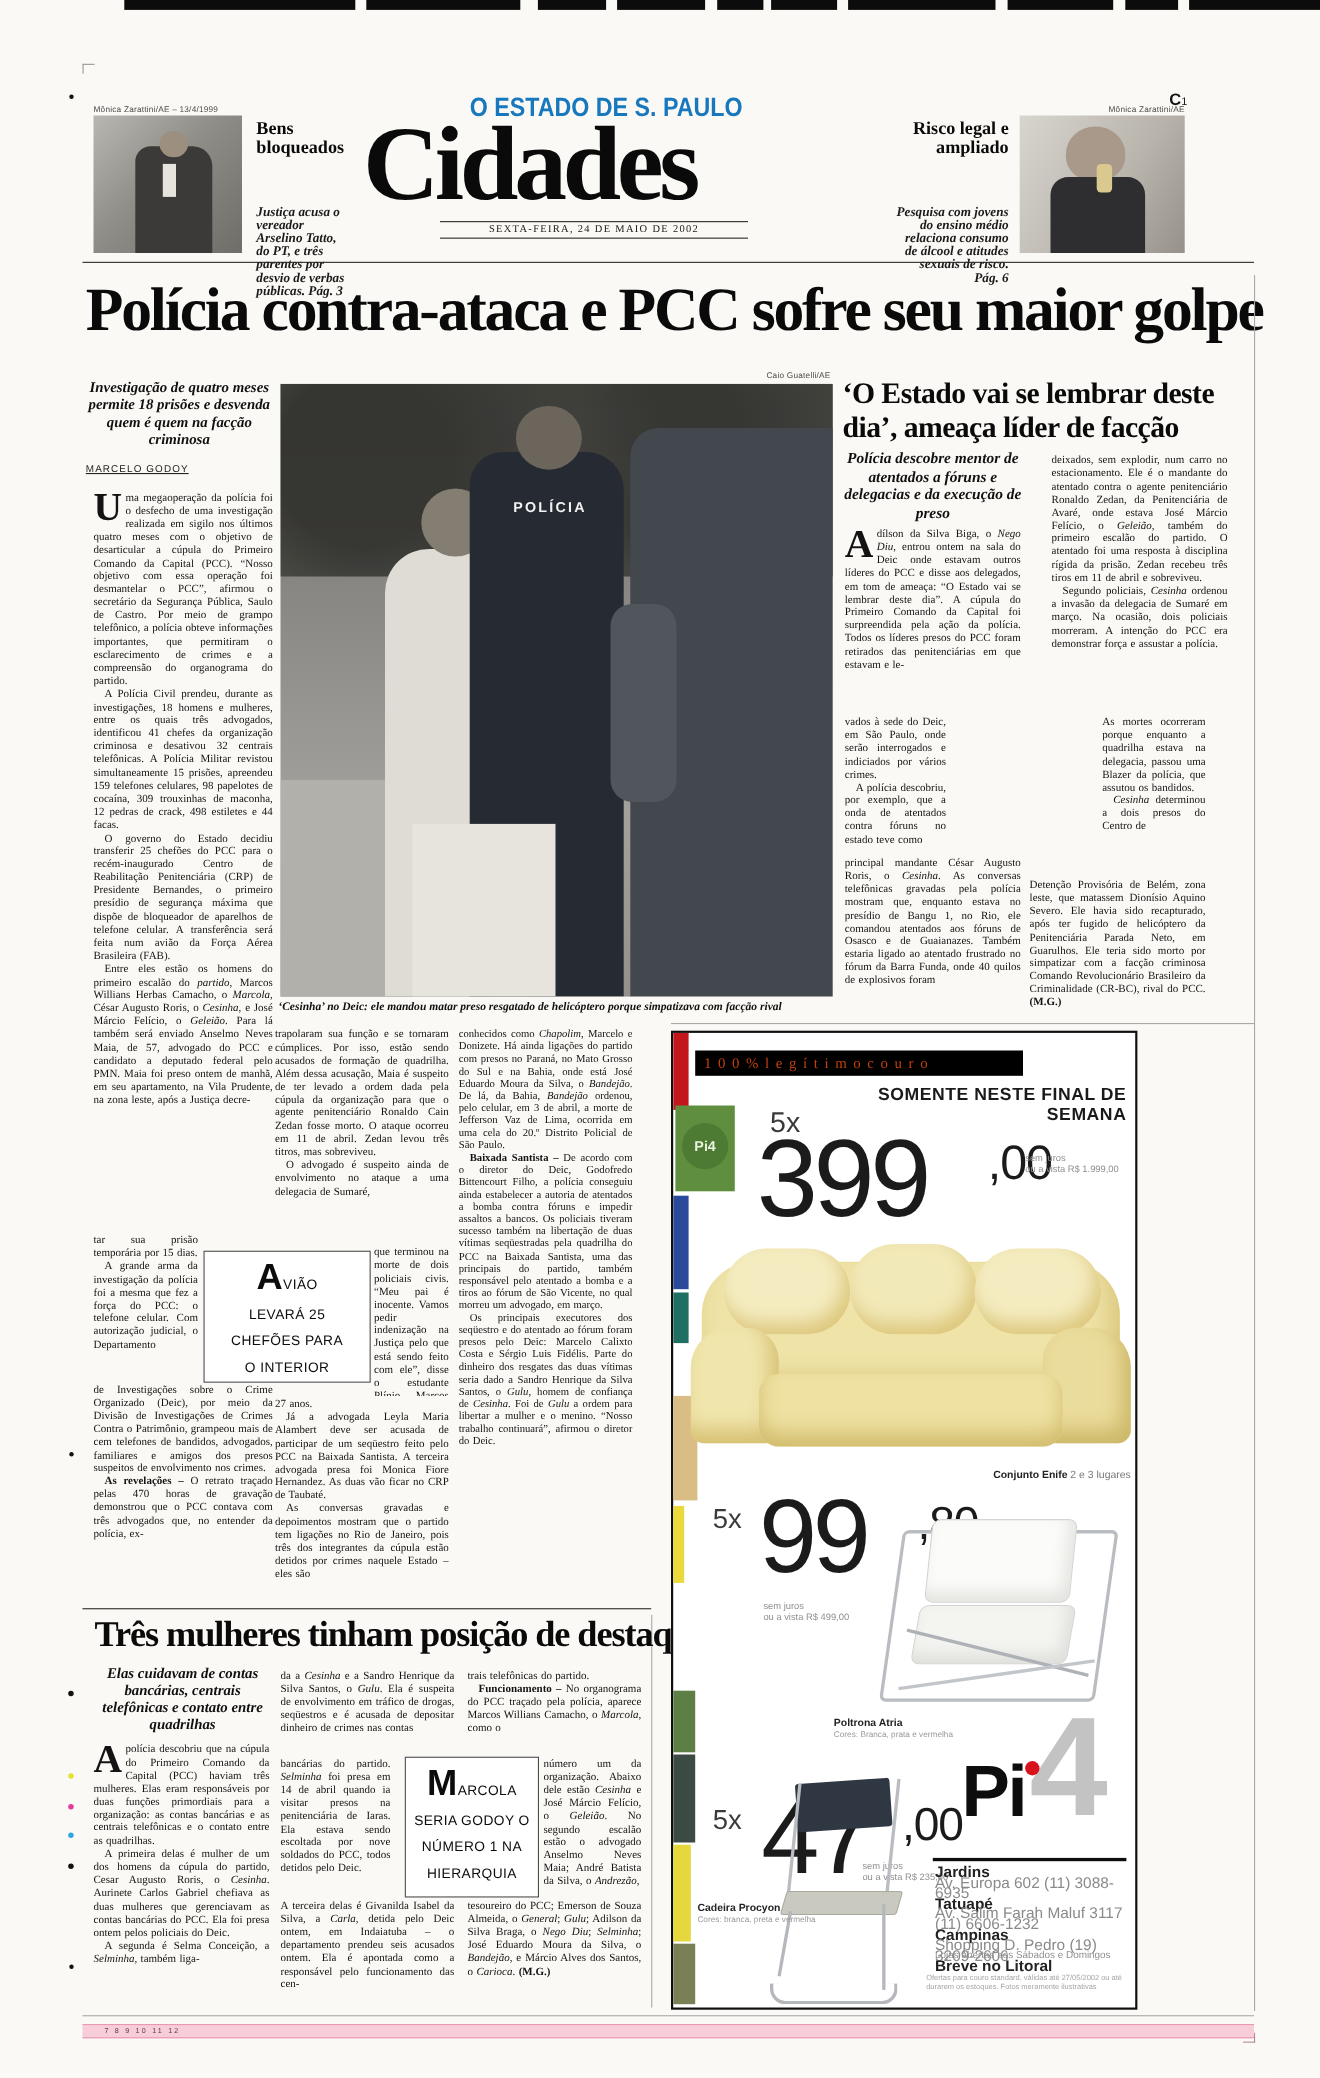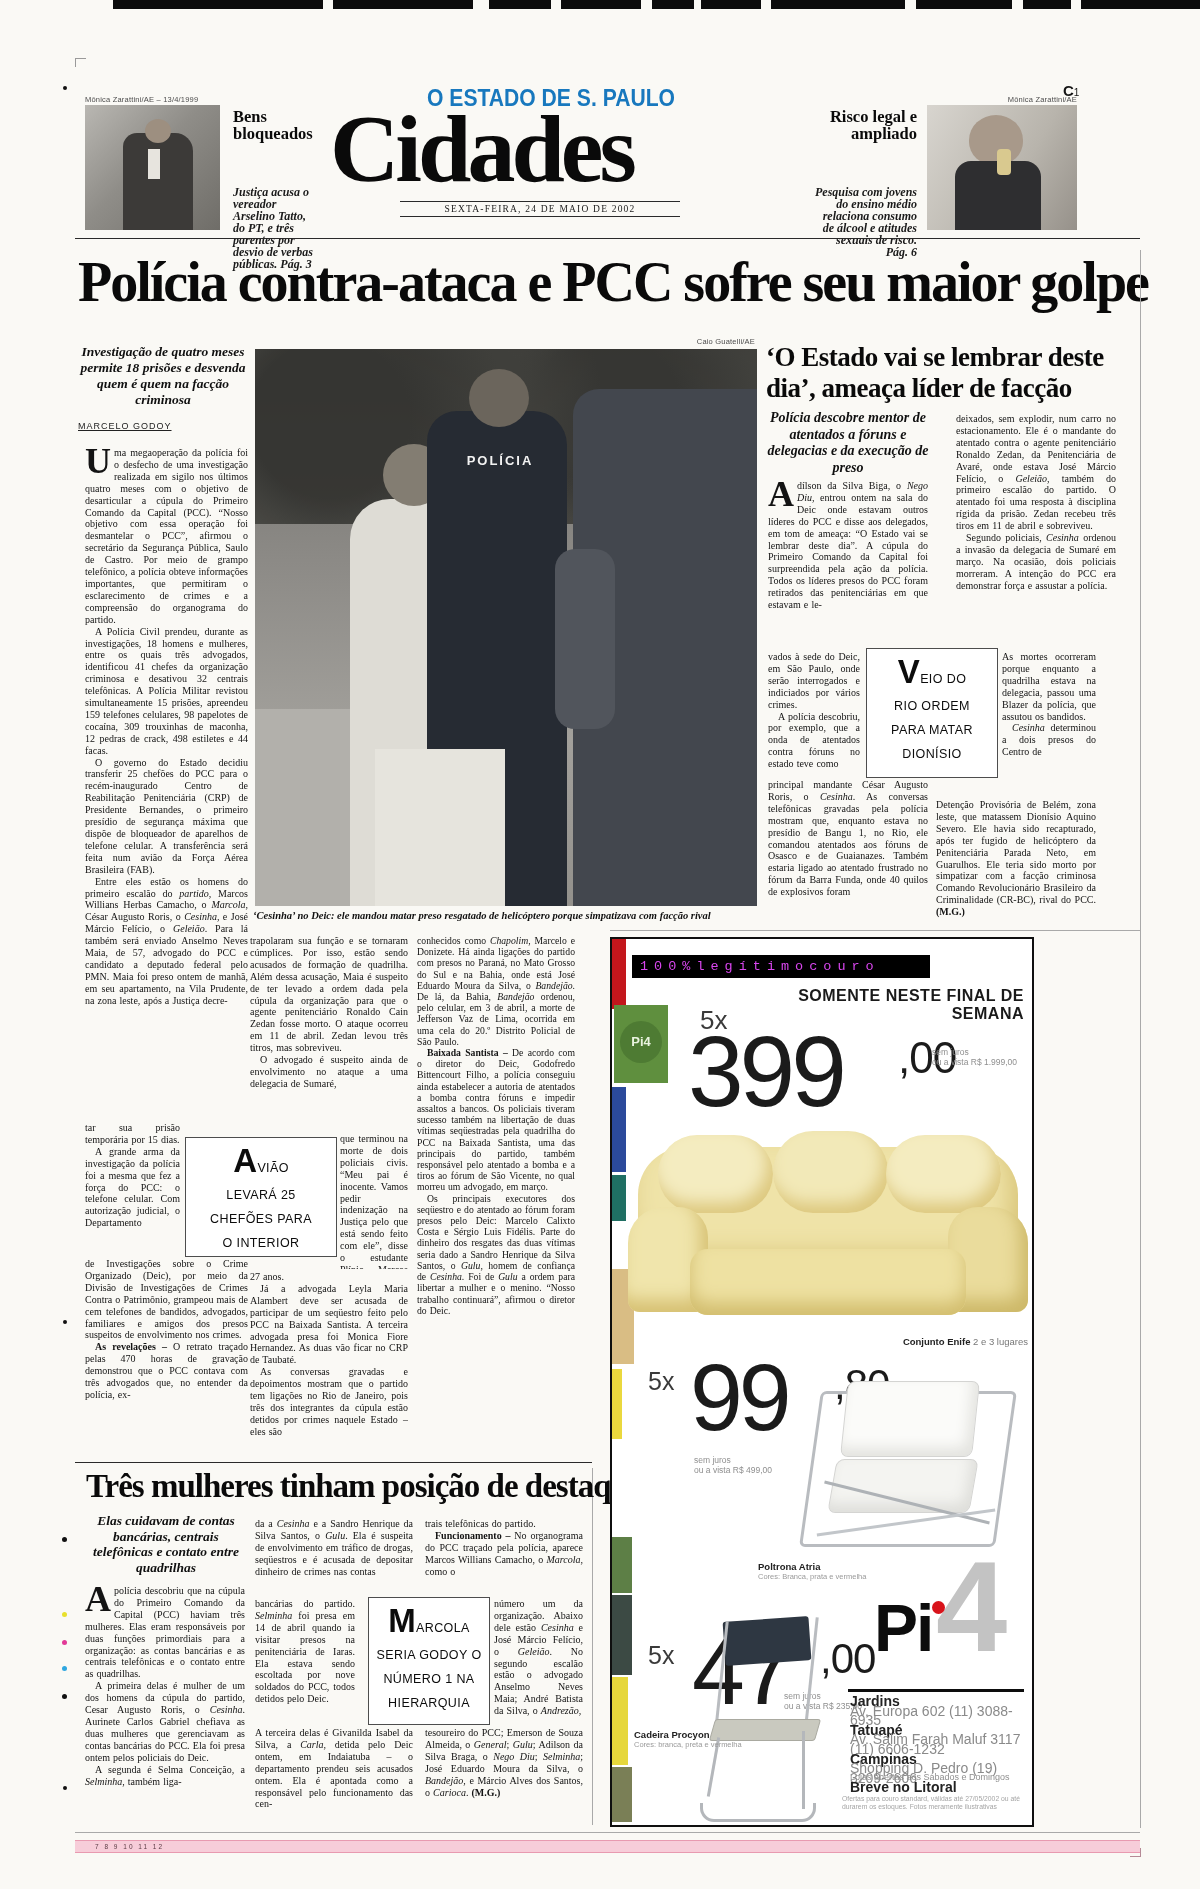--- a/index.html
+++ b/index.html
@@ -146,26 +146,20 @@
       <p class="para">deixados, sem explodir, num carro no estacionamento. Ele é o mandante do atentado contra o agente penitenciário Ronaldo Zedan, da Penitenciária de Avaré, onde estava José Márcio Felício, o <i>Geleião</i>, também do primeiro escalão do partido. O atentado foi uma resposta à disciplina rígida da prisão. Zedan recebeu três tiros em 11 de abril e sobreviveu.</p>
       <p class="para">Segundo policiais, <i>Cesinha</i> ordenou a invasão da delegacia de Sumaré em março. Na ocasião, dois policiais morreram. A intenção do PCC era demonstrar força e assustar a polícia.</p>
     </div>
   <div class="abs body-col" style="left:1002px;top:651px;width:94px;height:126px;">
       <p class="para">As mortes ocorreram porque enquanto a quadrilha estava na delegacia, passou uma Blazer da polícia, que assutou os bandidos.</p>
       <p class="para"><i>Cesinha</i> determinou a dois presos do Centro de</p>
     </div>
   <div class="abs body-col" style="left:936px;top:779px;width:160px;height:152px;margin-top:20px;">
       <p class="para">Detenção Provisória de Belém, zona leste, que matassem Dionísio Aquino Severo. Ele havia sido recapturado, após ter fugido de helicóptero da Penitenciária Parada Neto, em Guarulhos. Ele teria sido morto por simpatizar com a facção criminosa Comando Revolucionário Brasileiro da Criminalidade (CR-BC), rival do PCC. <b>(M.G.)</b></p>
     </div>
-  <div class="qbox" style="left:866px;top:648px;width:130px;height:120px;">
-      <div class="qline">VEIO DO</div>
-      <div class="qline">RIO ORDEM</div>
-      <div class="qline">PARA MATAR</div>
-      <div class="qline">DIONÍSIO</div>
-    </div>
 
   <div class="abs body-col" style="left:250px;top:935px;width:158px;height:196px;">
       <p class="para">trapolaram sua função e se tornaram cúmplices. Por isso, estão sendo acusados de formação de quadrilha. Além dessa acusação, Maia é suspeito de ter levado a ordem dada pela cúpula da organização para que o agente penitenciário Ronaldo Cain Zedan fosse morto. O ataque ocorreu em 11 de abril. Zedan levou três titros, mas sobreviveu.</p>
       <p class="para">O advogado é suspeito ainda de envolvimento no ataque a uma delegacia de Sumaré,</p>
     </div>
   <div class="abs body-col" style="left:340px;top:1133px;width:68px;height:136px;">
       <p class="para">que terminou na morte de dois policiais civis. “Meu pai é inocente. Vamos pedir indenização na Justiça pelo que está sendo feito com ele”, disse o estudante Plínio Marcos Neves Maia, de</p>
     </div>
   <div class="abs body-col" style="left:250px;top:1271px;width:158px;height:190px;">
       <p class="para">27 anos.</p>
@@ -228,21 +222,21 @@
     <div class="fig" style="left:0;top:330px;width:22px;height:95px;background:#d9bd84;"></div>
     <div class="fig" style="left:0;top:430px;width:10px;height:70px;background:#ead83d;"></div>
     <div class="fig" style="left:0;top:598px;width:20px;height:56px;background:#5d7f46;"></div>
     <div class="fig" style="left:0;top:656px;width:20px;height:80px;background:#3c4a44;"></div>
     <div class="fig" style="left:0;top:738px;width:16px;height:88px;background:#e6d73c;"></div>
     <div class="fig" style="left:0;top:828px;width:20px;height:55px;background:#7a7f56;"></div>
     <div class="fig" style="left:2px;top:66px;width:54px;height:78px;background:#5f8f3e;">
       <div class="fig" style="left:6px;top:16px;width:42px;height:42px;border-radius:50%;background:#4e7b33;color:#e9f3df;font-family:'Liberation Sans',sans-serif;font-weight:bold;font-size:13px;text-align:center;line-height:42px;">Pi4</div>
     </div>
 
-    <div class="fig" style="left:20px;top:16px;width:298px;height:23px;background:#000;color:#d946ef;font-family:Liberation Mono, monospace;font-size:13.5px;line-height:23px;letter-spacing:6px;padding-left:8px;box-sizing:border-box;white-space:nowrap;">100%legítimocouro</div>
+    <div class="fig" style="left:20px;top:16px;width:298px;height:23px;background:#000;color:#c2410c;font-family:Liberation Serif, serif;font-size:13.5px;line-height:23px;letter-spacing:6px;padding-left:8px;box-sizing:border-box;white-space:nowrap;">100%legítimocouro</div>
     <div class="fig" style="left:130px;top:48px;width:282px;text-align:right;font-family:'Liberation Sans',sans-serif;font-weight:bold;font-size:16px;color:#1a1a1a;letter-spacing:.5px;">SOMENTE NESTE FINAL DE SEMANA</div>
 
     <div class="fig adnum" style="left:88px;top:66px;font-size:26px;letter-spacing:0;color:#3a3a3a;">5x</div>
     <div class="fig adnum" style="left:76px;top:84px;font-size:100px;line-height:96px;">399</div>
     <div class="fig adnum" style="left:286px;top:94px;font-size:44px;letter-spacing:-1px;">,00</div>
     <div class="fig adsmall" style="left:320px;top:108px;width:100px;">
       <span>sem juros</span><br>
       <span>ou a vista R$ 1.999,00</span>
     </div>
 

